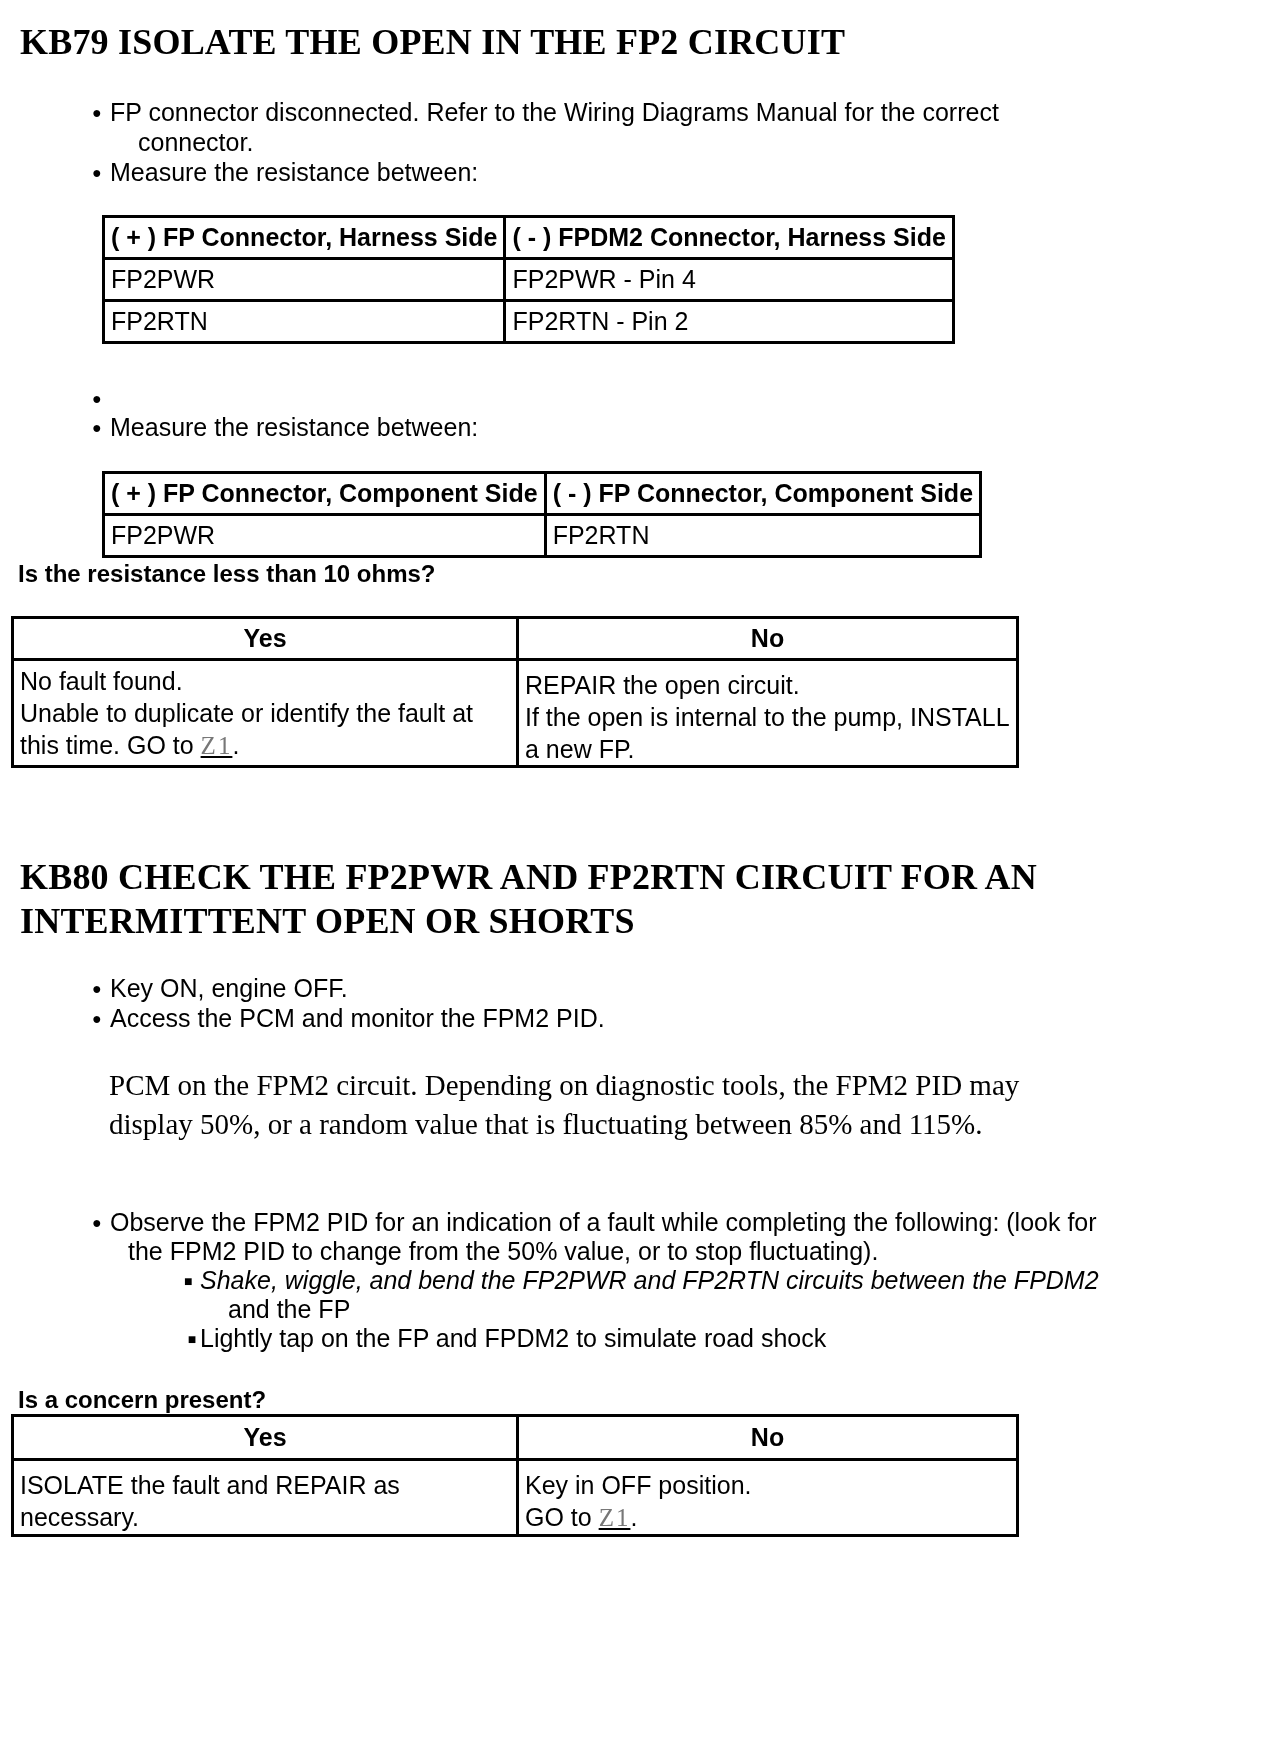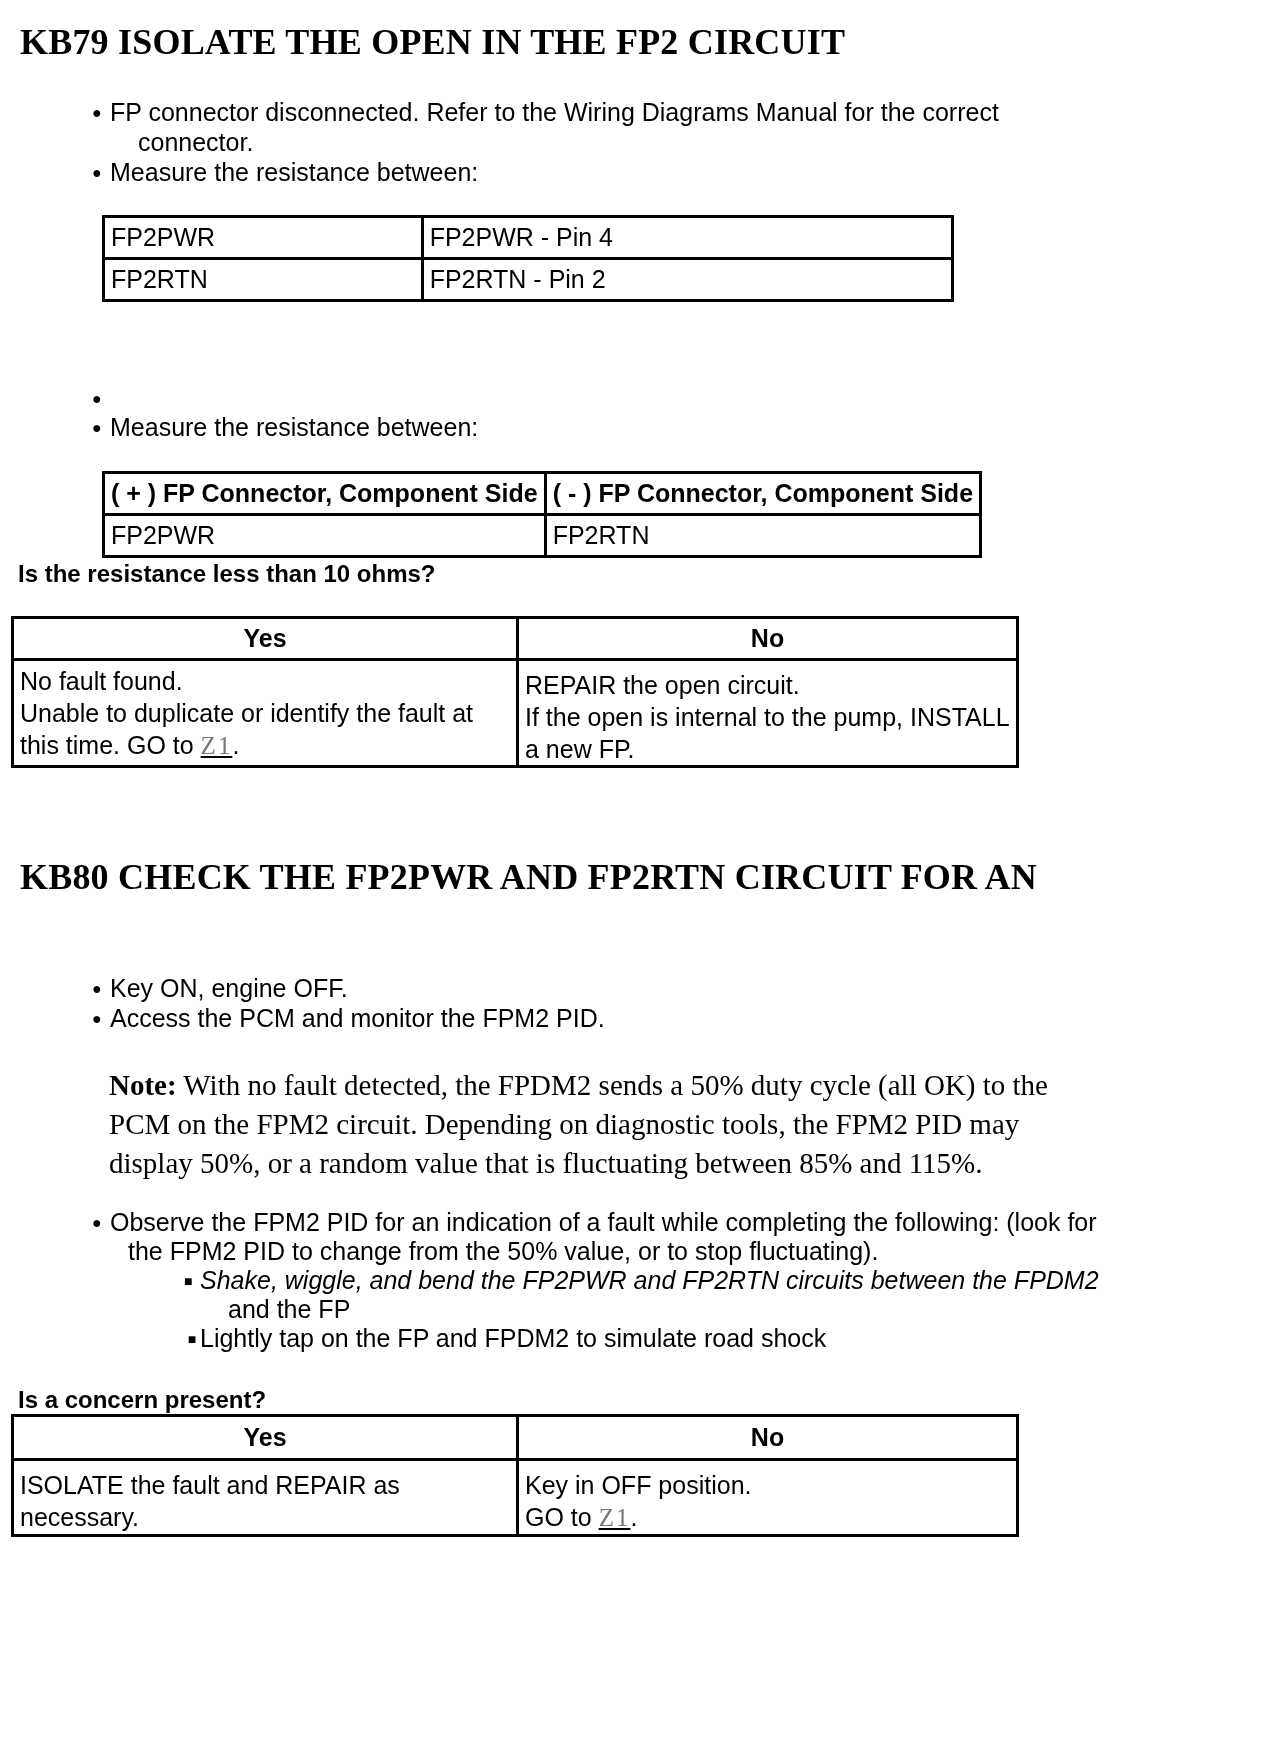--- a/index.html
+++ b/index.html
@@ -34,20 +34,24 @@
 <body>
 
 <div class="abs heading" style="left:20px; top:20px;">KB79 ISOLATE THE OPEN IN THE FP2 CIRCUIT</div>
 
 <div class="abs bullet-line" style="left:92px; top:96px;"><span class="bullet-dot">●</span><span>FP connector disconnected. Refer to the Wiring Diagrams Manual for the correct</span></div>
 <div class="abs bullet-line" style="left:138px; top:126px;">connector.</div>
 <div class="abs bullet-line" style="left:92px; top:156px;"><span class="bullet-dot">●</span><span>Measure the resistance between:</span></div>
 
 <table class="grid" style="left:102px; top:215px; width:852px;">
   <tbody>
+      <tr style="height:42px;">
+    <th style="width:388px;">( + ) FP Connector, Harness Side</th>
+    <th>( - ) FPDM2 Connector, Harness Side</th>
+  </tr>
   <tr style="height:42px;">
     <td>FP2PWR</td>
     <td>FP2PWR - Pin 4</td>
   </tr>
   <tr style="height:42px;">
     <td>FP2RTN</td>
     <td>FP2RTN - Pin 2</td>
   </tr>
 </tbody>
   </table>
@@ -86,27 +90,27 @@
       <div>REPAIR the open circuit.</div>
       <div>If the open is internal to the pump, INSTALL</div>
       <div>a new FP.</div>
     </td>
   </tr>
 </tbody>
   </table>
 
 <div class="abs heading" style="left:20px; top:855px;">
   <div>KB80 CHECK THE FP2PWR AND FP2RTN CIRCUIT FOR AN</div>
+  <div>INTERMITTENT OPEN OR SHORTS</div>
 </div>
 
 <div class="abs bullet-line" style="left:92px; top:972px;"><span class="bullet-dot">●</span><span>Key ON, engine OFF.</span></div>
 <div class="abs bullet-line" style="left:92px; top:1002px;"><span class="bullet-dot">●</span><span>Access the PCM and monitor the FPM2 PID.</span></div>
 
 <div class="abs note" style="left:109px; top:1066px;">
-  <div><b>Note:</b><span> With no fault detected, the FPDM2 sends a 50% duty cycle (all OK) to the</span></div>
   <div>PCM on the FPM2 circuit. Depending on diagnostic tools, the FPM2 PID may</div>
   <div>display 50%, or a random value that is fluctuating between 85% and 115%.</div>
 </div>
 
 <div class="abs bullet-line" style="left:92px; top:1206px;"><span class="bullet-dot">●</span><span>Observe the FPM2 PID for an indication of a fault while completing the following: (look for</span></div>
 <div class="abs bullet-line" style="left:128px; top:1235px;">the FPM2 PID to change from the 50% value, or to stop fluctuating).</div>
 <div class="abs bullet-line" style="left:184px; top:1264px;font-style:italic;"><span class="sq-dot">■</span><span>Shake, wiggle, and bend the FP2PWR and FP2RTN circuits between the FPDM2</span></div>
 <div class="abs bullet-line" style="left:228px; top:1293px;">and the FP</div>
 <div class="abs bullet-line" style="left:184px; top:1322px;text-align:center;"><span class="sq-dot">■</span><span>Lightly tap on the FP and FPDM2 to simulate road shock</span></div>
 

